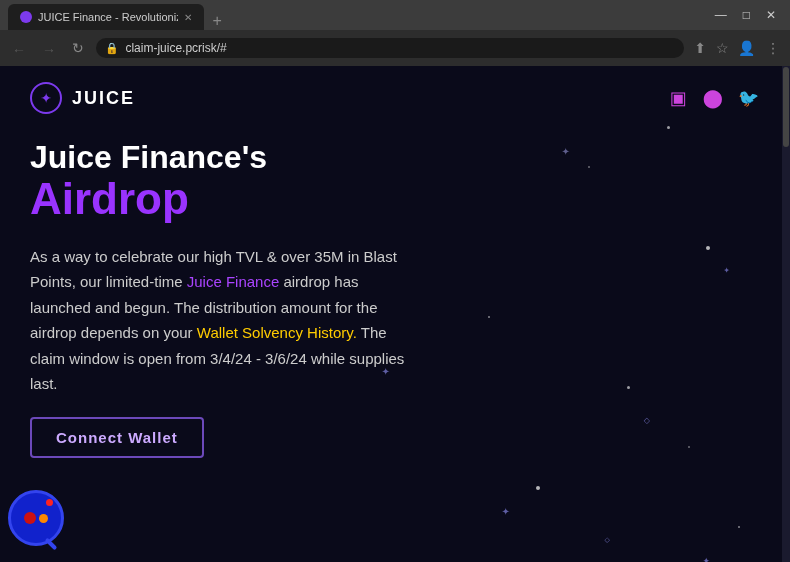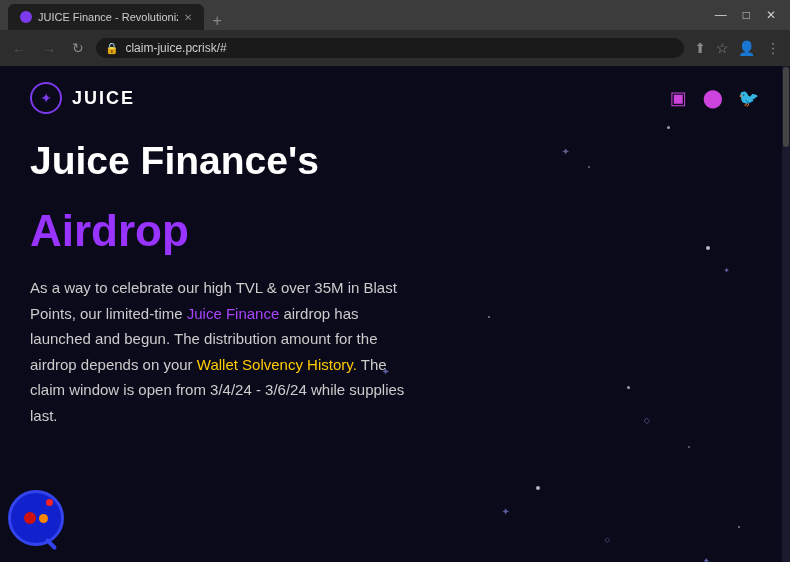--- a/index.html
+++ b/index.html
@@ -197,32 +197,31 @@
       cursor: pointer;
     }
 
     
     .main-content {
       padding: 10px 30px 20px;
     }
 
     .headline-white {
       color: white;
-      font-size: 39px;
+      font-size: 32px;
       font-weight: 900;
       line-height: 1.1;
     }
 
     .headline-purple {
       color: #9933ff;
       font-size: 44px;
       font-weight: 900;
       line-height: 1.1;
       margin-bottom: 20px;
-      margin-top: 24px;
     }
 
     .body-text {
       color: #cccccc;
       font-size: 15px;
       line-height: 1.7;
       max-width: 380px;
     }
 
     .link-yellow {
@@ -347,20 +346,21 @@
   </div>
 
   <div class="main-content">
     <div class="headline-white">Juice Finance's</div>
     <div class="headline-purple">Airdrop</div>
 
     <p class="body-text">
       <span>As a way to celebrate our high TVL &amp; over 35M in Blast Points, our limited-time </span><a class="link-purple" href="#">Juice Finance</a><span> airdrop has launched and begun. The distribution amount for the airdrop depends on your </span><span class="link-yellow">Wallet Solvency History.</span><span> The claim window is open from 3/4/24 - 3/6/24 while supplies last.</span>
     </p>
 
+    <button class="connect-btn">Connect Wallet</button>
   </div>
 
 
   <div style="position:absolute;bottom:16px;left:8px;">
     <div style="width:56px;height:56px;background:#1122cc;border-radius:50%;border:3px solid #3344ee;display:flex;align-items:center;justify-content:center;position:relative;">
       <div style="display:flex;gap:3px;align-items:flex-end;">
         <div style="width:12px;height:12px;background:#cc1111;border-radius:50%;"></div>
         <div style="width:9px;height:9px;background:#ff8800;border-radius:50%;margin-bottom:1px;"></div>
       </div>
       <div style="width:7px;height:7px;background:#ff2222;border-radius:50%;position:absolute;top:6px;right:8px;"></div>

